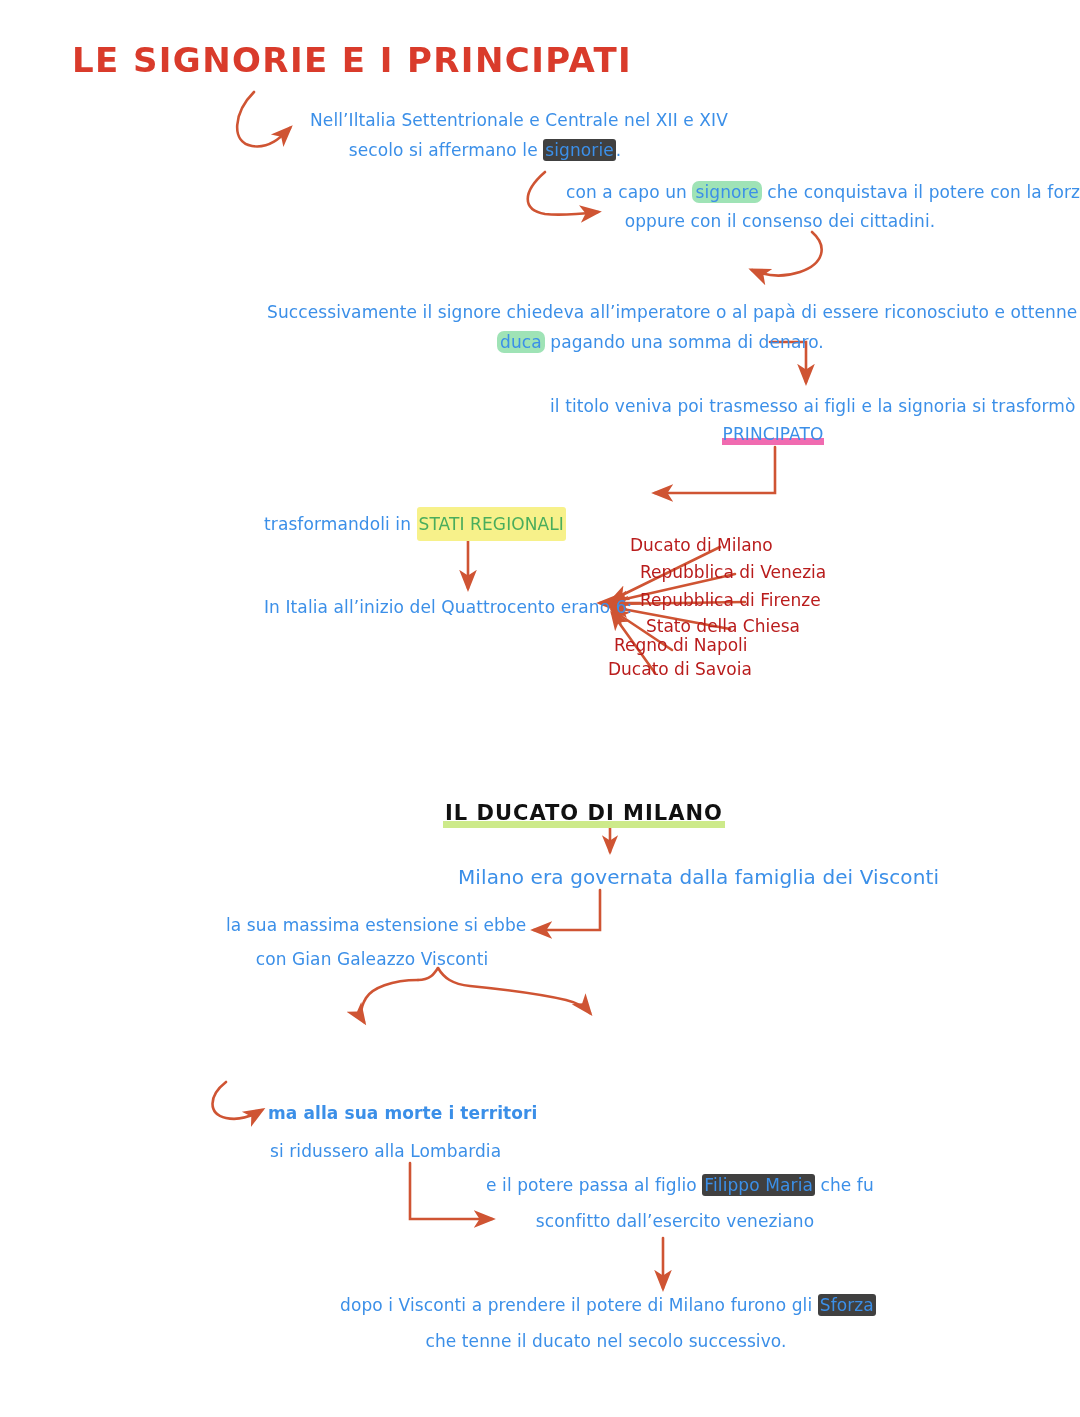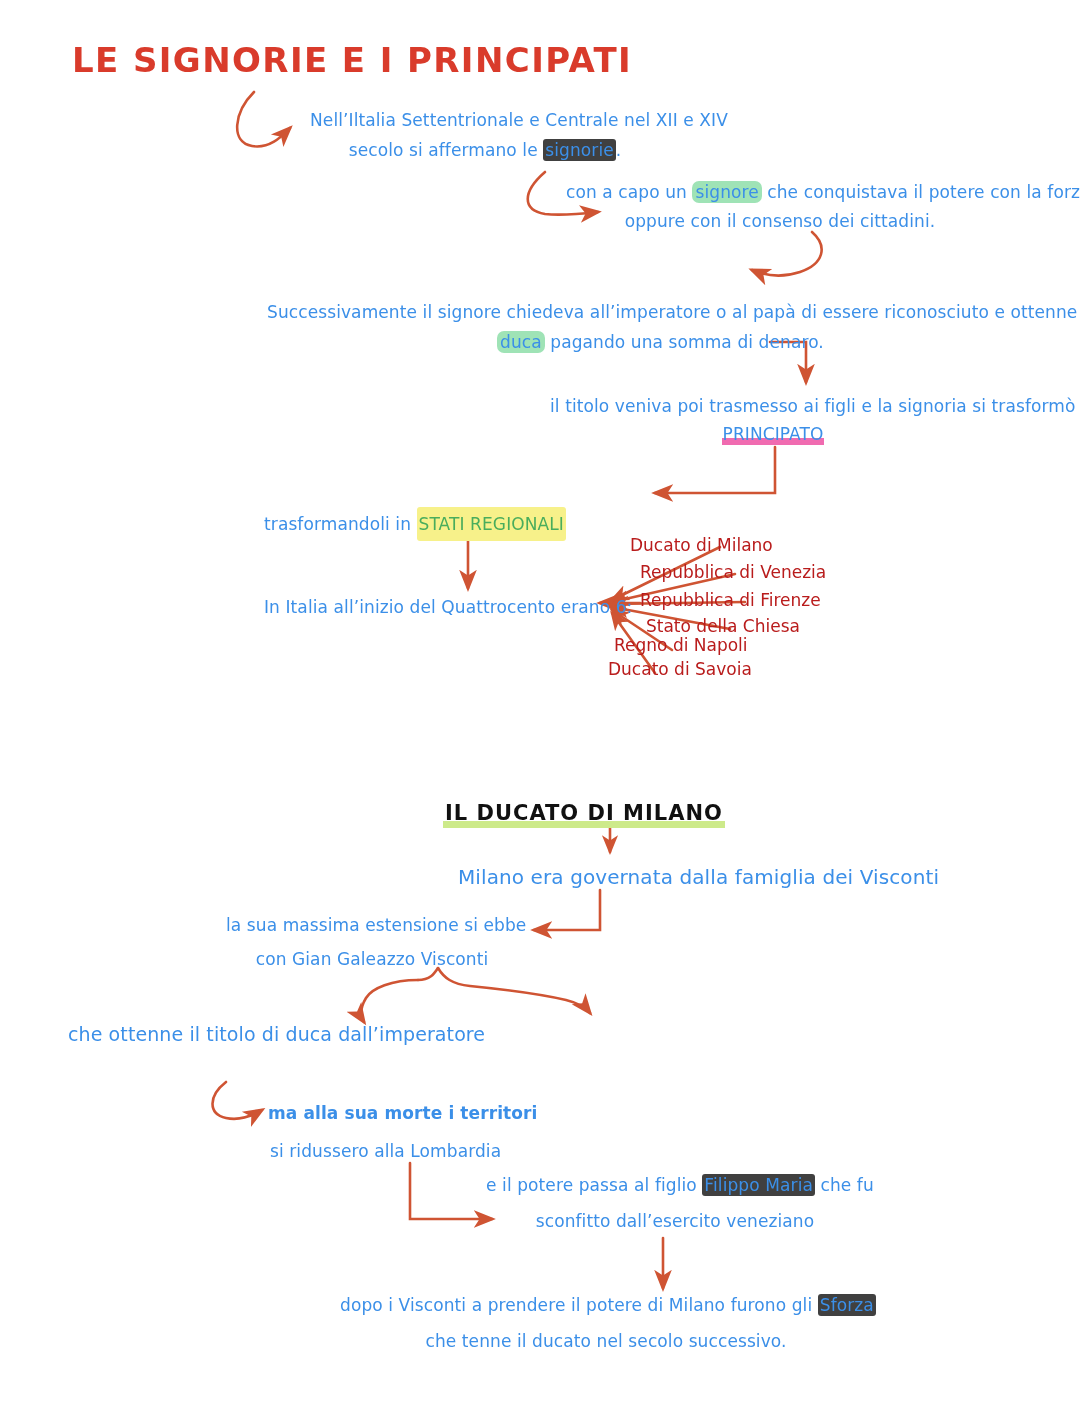--- a/index.html
+++ b/index.html
@@ -184,21 +184,20 @@
 
   <div class="subtitle" style="left:443px; top:801px;">
     <span class="greenband">IL DUCATO DI MILANO</span>
   </div>
 
   <div class="txt" style="left:458px; top:862px; font-size:20px;">Milano era governata dalla famiglia dei Visconti</div>
 
   <div class="txt" style="left:226px; top:910px;">la sua massima estensione si ebbe</div>
   <div class="txt ctr" style="left:226px; top:944px; width:292px;">con Gian Galeazzo Visconti</div>
 
-  <div class="txt" style="left:68px; top:1019px; font-size:19px;">che ottenne il titolo di duca dall’imperatore</div>
 
 
   <div class="txt" style="left:268px; top:1098px;font-weight:bold;">ma alla sua morte i territori</div>
   <div class="txt" style="left:270px; top:1136px;">si ridussero alla Lombardia</div>
 
   <div class="txt" style="left:486px; top:1170px;">
     <span>e il potere passa al figlio </span><span class="hl-yellow">Filippo Maria</span><span> che fu</span>
   </div>
   <div class="txt ctr" style="left:486px; top:1206px; width:378px;">sconfitto dall’esercito veneziano</div>
 

